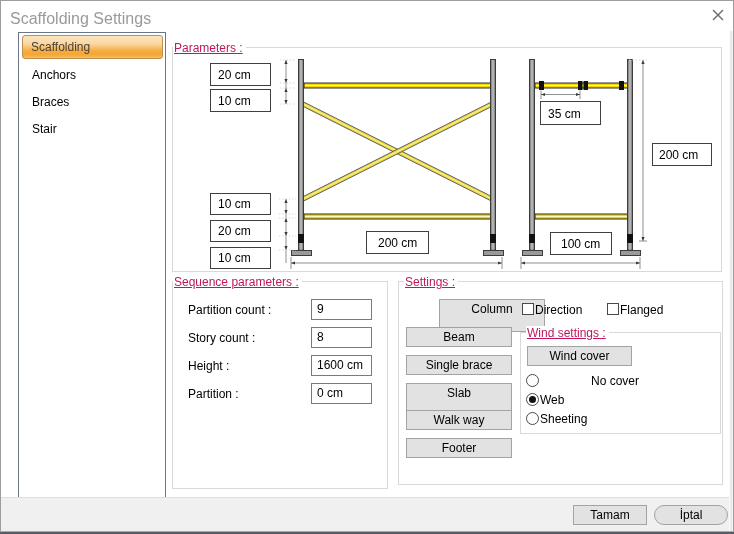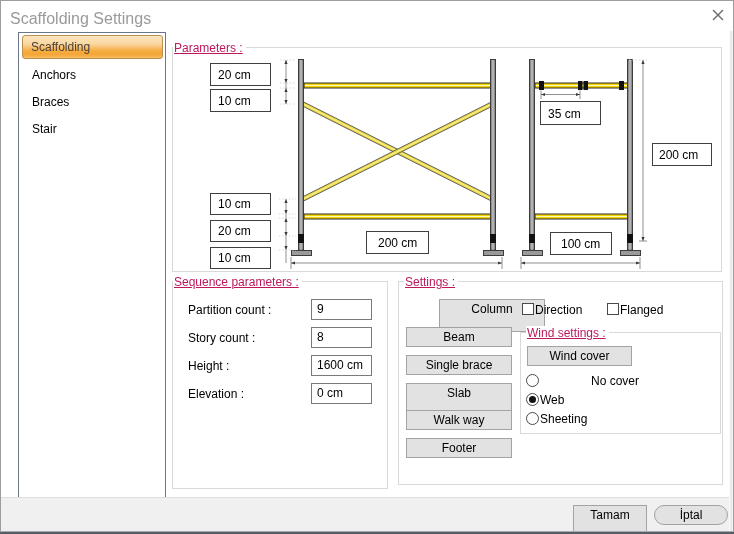--- a/index.html
+++ b/index.html
@@ -70,21 +70,21 @@
   <div class="gbox" style="left:172px; top:47px; width:550px; height:225px;">
     <div class="gbox-label">Parameters :</div>
   </div>
 
   <div class="gbox" style="left:172px; top:281px; width:216px; height:208px;">
     <div class="gbox-label">Sequence parameters :</div>
   </div>
   <div class="flabel" style="left:188px; top:303px;">Partition count :</div>
   <div class="flabel" style="left:188px; top:331px;text-align:center;">Story count :</div>
   <div class="flabel" style="left:188px; top:359px;">Height :</div>
-  <div class="flabel" style="left:188px; top:387px;">Elevation :</div>
+  <div class="flabel" style="left:188px; top:387px;">Partition :</div>
   <div class="tbox" style="left:311px; top:299px;">9</div>
   <div class="tbox" style="left:311px; top:327px;">8</div>
   <div class="tbox" style="left:311px; top:355px;">1600 cm</div>
   <div class="tbox" style="left:311px; top:383px;">0 cm</div>
 
   <div class="gbox" style="left:398px; top:281px; width:325px; height:204px;">
     <div class="gbox-label" style="left:5px;">Settings :</div>
   </div>
   <div class="btn" style="left:406px; top:299px; width:106px; height:33px; line-height:18px;margin-left:33px;">Column</div>
   <div class="btn" style="left:406px; top:327px; width:106px; height:20px; line-height:18px;">Beam</div>
@@ -103,21 +103,21 @@
   </div>
   <div class="btn" style="left:527px; top:346px; width:105px; height:20px; line-height:18px;">Wind cover</div>
   <div class="radio" style="left:526px; top:374px;"></div>
   <div class="flabel" style="left:552px; top:374px;margin-left:39px;">No cover</div>
   <div class="radio sel" style="left:526px; top:393px;"></div>
   <div class="flabel" style="left:540px; top:393px;">Web</div>
   <div class="radio" style="left:526px; top:412px;"></div>
   <div class="flabel" style="left:540px; top:412px;">Sheeting</div>
 
   <div class="footer"></div>
-  <div class="btn" style="left:573px; top:505px; width:74px; height:28px; line-height:18px; z-index:20;">Tamam</div>
+  <div class="btn" style="left:573px; top:505px; width:74px; height:20px; line-height:18px; z-index:20;">Tamam</div>
   <div class="btn" style="left:654px; top:505px; width:74px; height:20px; line-height:18px; z-index:20;border-radius:10px;">İptal</div>
 
   <svg class="overlay" width="734" height="534" viewBox="0 0 734 534">
 
     <g stroke="#6f6f6f" stroke-width="1.4">
       <line x1="713" y1="10" x2="723" y2="20"></line>
       <line x1="723" y1="10" x2="713" y2="20"></line>
     </g>
     <g id="diagram">
 

